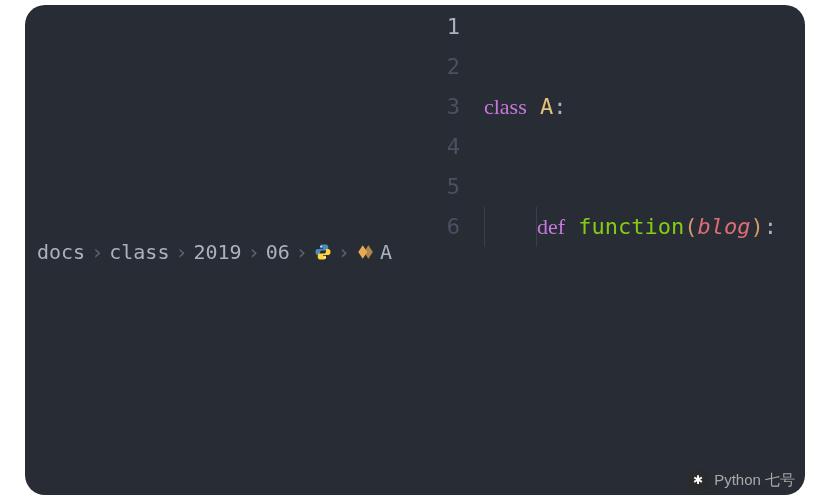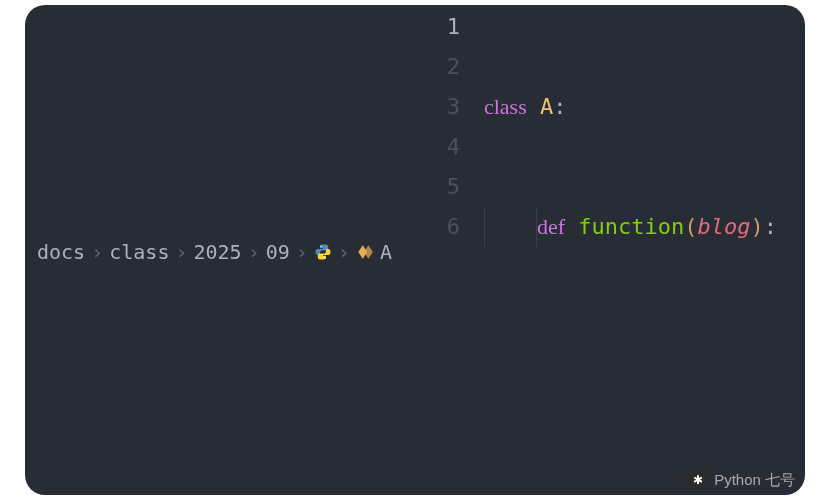--- a/index.html
+++ b/index.html
@@ -92,23 +92,23 @@
 </head>
 <body>
 
 <div class="window">
 
   <div class="breadcrumbs">
     <span class="breadcrumb-item">docs</span>
     <span class="breadcrumb-sep">›</span>
     <span class="breadcrumb-item">class</span>
     <span class="breadcrumb-sep">›</span>
-    <span class="breadcrumb-item">2025</span>
+    <span class="breadcrumb-item">2019</span>
     <span class="breadcrumb-sep">›</span>
-    <span class="breadcrumb-item">09</span>
+    <span class="breadcrumb-item">06</span>
     <span class="breadcrumb-sep">›</span>
     <span class="breadcrumb-icon">
       <svg viewBox="0 0 24 24">
           <path fill="#4b8bbe" d="M12 2C8 2 8 4 8 4v3h4v1H5s-3 0-3 4 3 4 3 4h3v-3s0-3 3-3h5s3 0 3-3V5s0-3-4-3h-3z"></path>
           <circle cx="9.5" cy="4.5" r="1" fill="#fff"></circle>
           <path fill="#ffd43b" d="M12 22c4 0 4-2 4-2v-3h-4v-1h7s3 0 3-4-3-4-3-4h-3v3s0 3-3 3H8s-3 0-3 3v2s0 3 4 3h3z"></path>
           <circle cx="14.5" cy="19.5" r="1" fill="#fff"></circle>
         </svg>
     </span>
     <span class="breadcrumb-sep">›</span>

